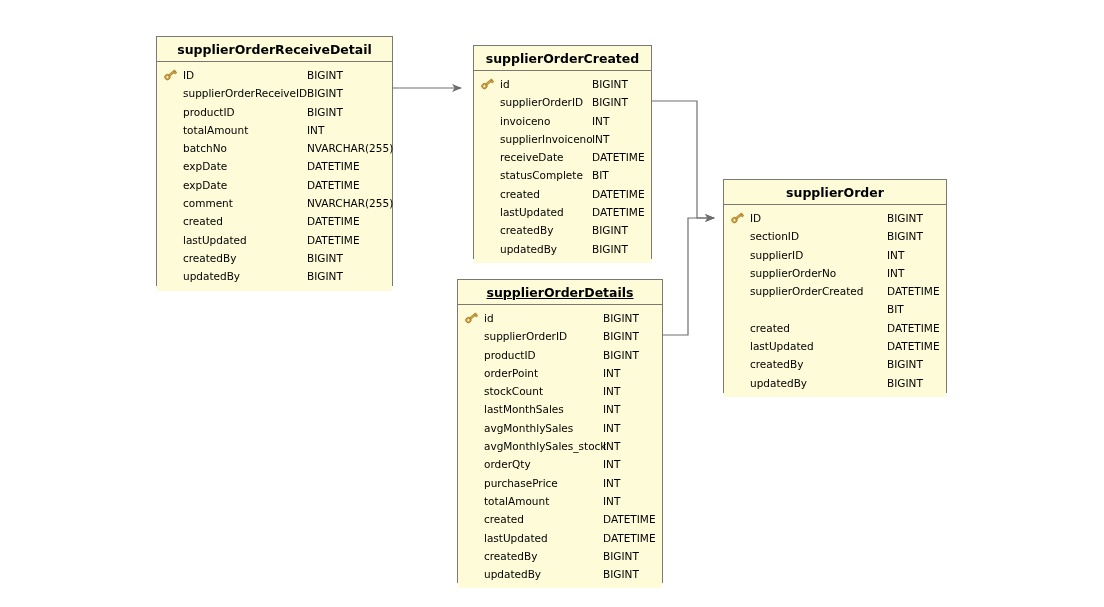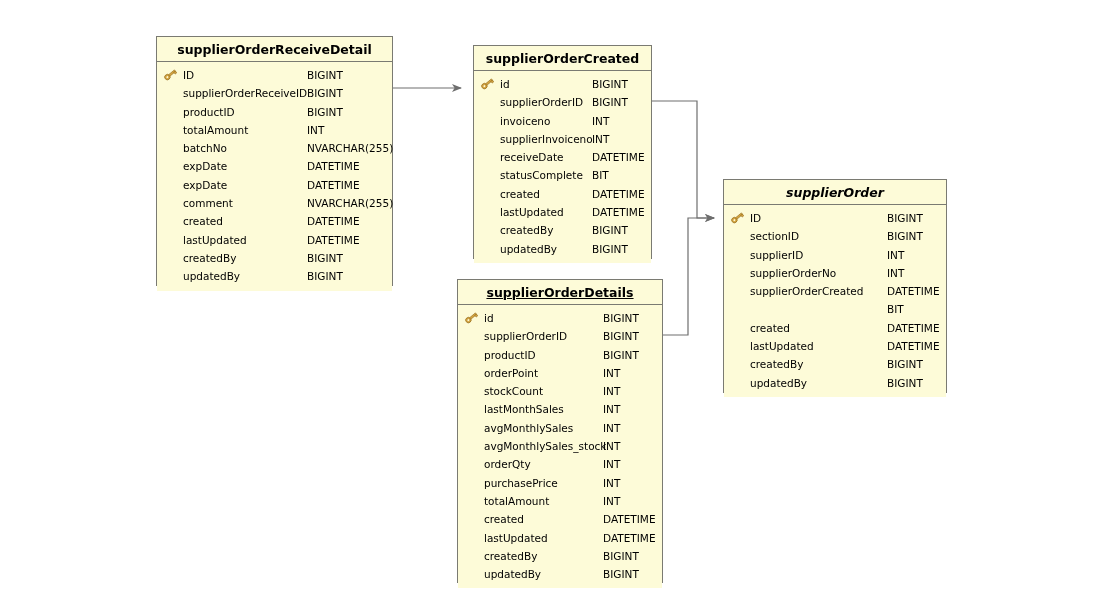--- a/index.html
+++ b/index.html
@@ -283,21 +283,21 @@
             <span class="attr-name">createdBy</span>
             <span class="attr-type" style="left: 145px;">BIGINT</span>
           </div>
           <div class="attr-row">
             <span class="attr-name">updatedBy</span>
             <span class="attr-type" style="left: 145px;">BIGINT</span>
           </div>
         </div>
       </div>
       <div class="entity" style="left: 723px; top: 179px; width: 224px; height: 214px; background: rgb(253, 251, 216); border-color: rgb(122, 122, 114);">
-        <div class="entity-header" style="border-bottom-color: rgb(122, 122, 114); font-style: italic;">supplierOrder</div>
+        <div class="entity-header" style="border-bottom-color: rgb(122, 122, 114);">supplierOrder</div>
         <div class="entity-body">
           <div class="attr-row">
             <span class="attr-key"><svg viewBox="0 0 16 14" width="15" height="13">
                 <g transform="rotate(-40 8 7)">
                   <circle cx="3.6" cy="7" r="2.9" fill="#d4a442" stroke="#9a7220" stroke-width="0.8"></circle>
                   <rect x="6.2" y="5.9" width="8.2" height="2.1" fill="#d4a442" stroke="#9a7220" stroke-width="0.7"></rect>
                   <rect x="12.2" y="7.4" width="2.1" height="2.5" fill="#d4a442" stroke="#9a7220" stroke-width="0.7"></rect>
                   <circle cx="3.6" cy="7" r="1.05" fill="#fdfbd8"></circle>
                 </g>
               </svg></span>

